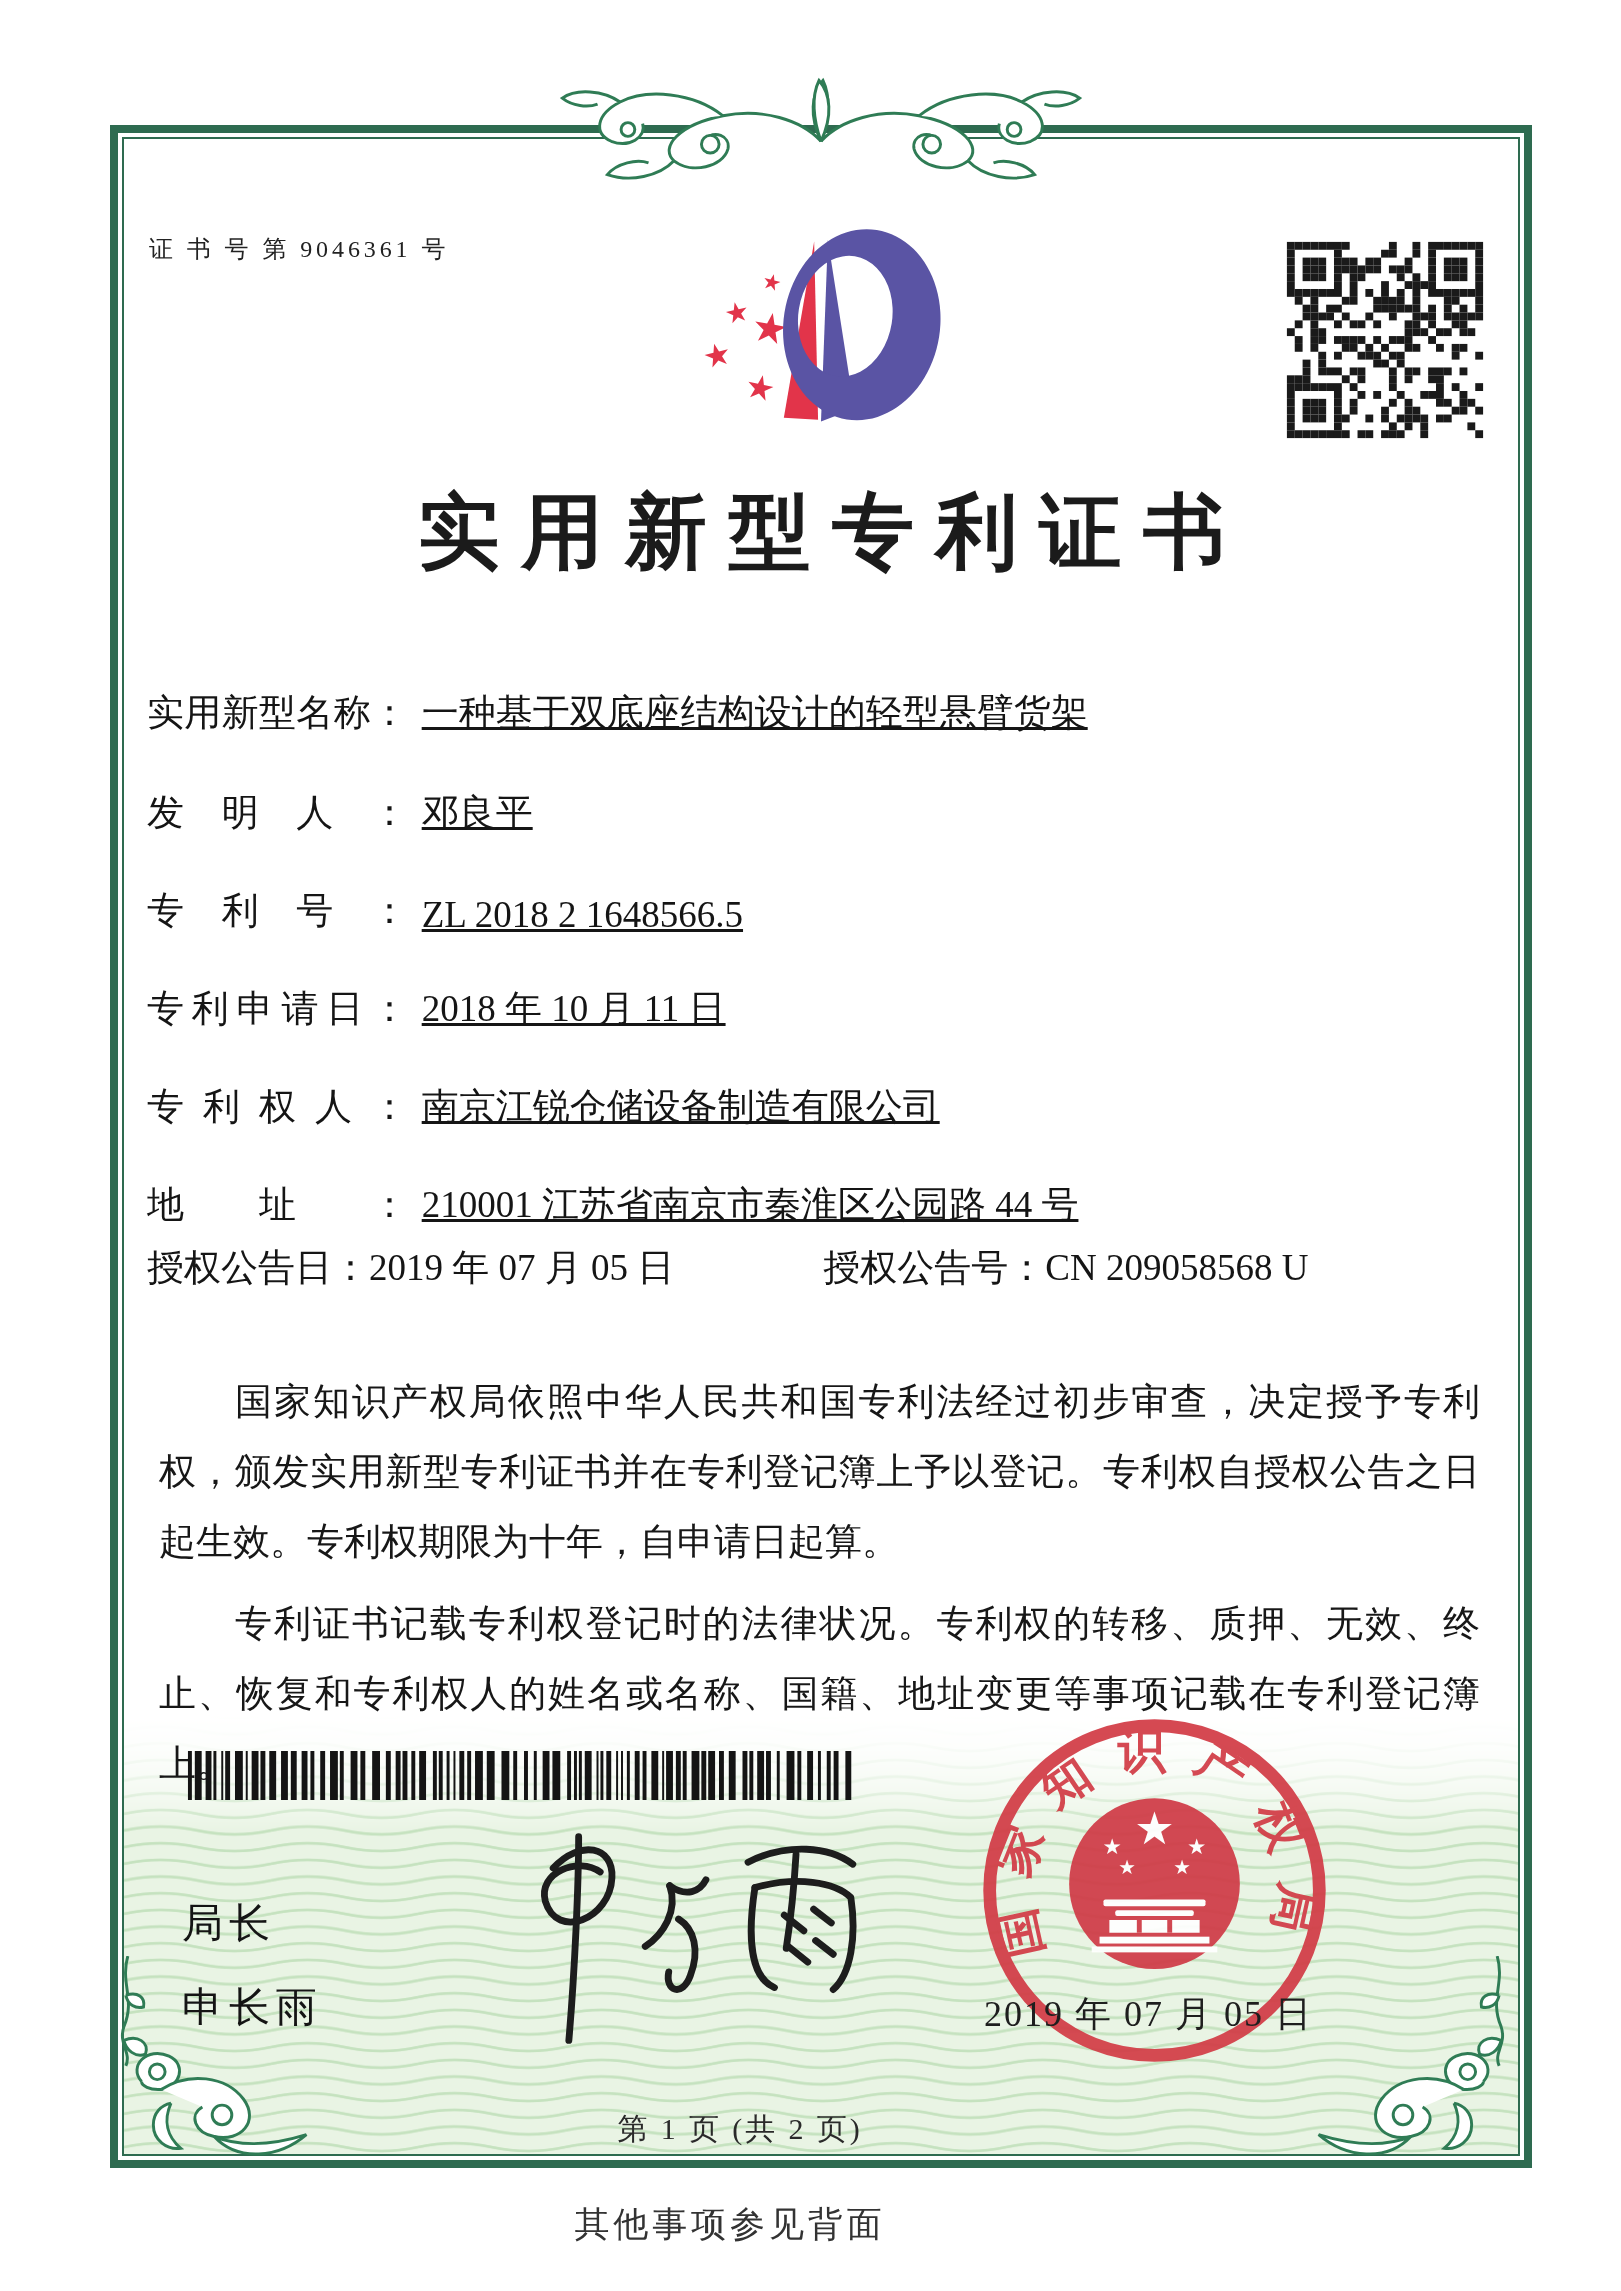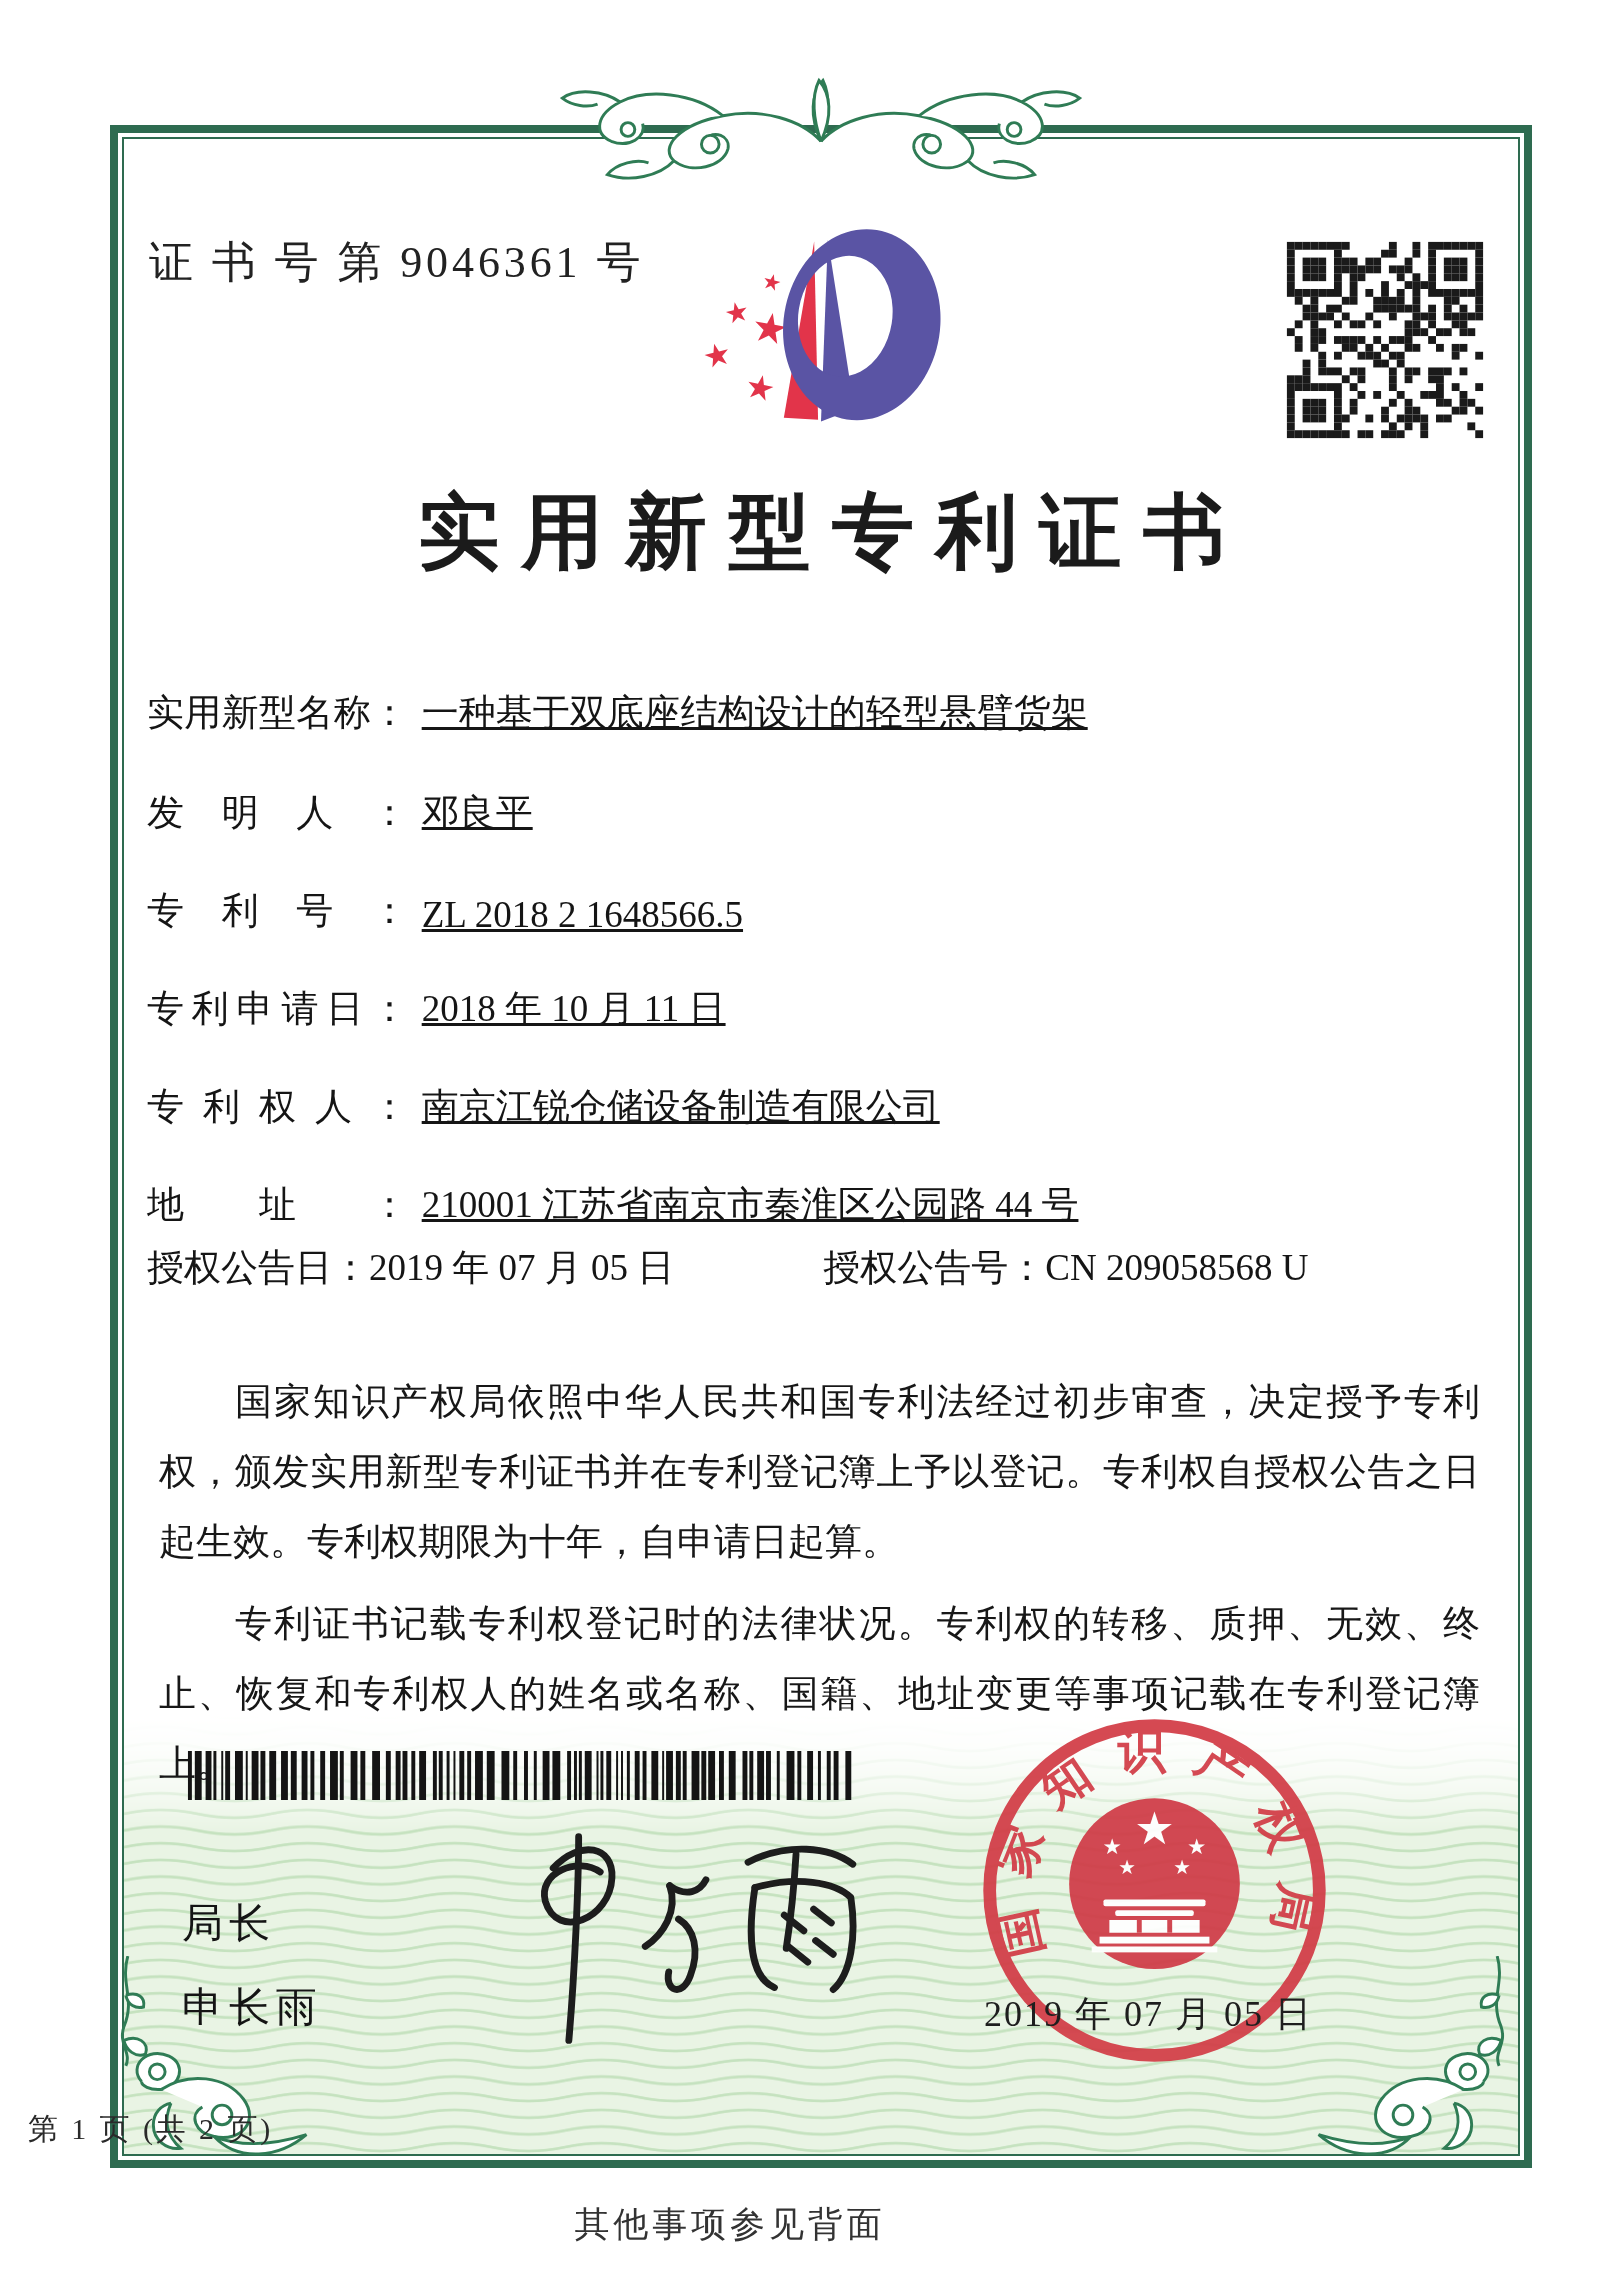--- a/index.html
+++ b/index.html
@@ -7,21 +7,21 @@
     width:1621px;height:2292px;position:relative;overflow:hidden;
     font-family:"Liberation Serif","DejaVu Serif",serif;color:#1c1c1c;
   }
   .abs{position:absolute;}
 
   
   .frame{left:110px;top:125px;width:1406px;height:2027px;border:8.8px solid #2e6b50;}
   .frame-inner{position:absolute;inset:3.9px;border:2px solid #2e6b50;}
 
   
-  .cert-no{left:149px;top:233px;font-size:44px;letter-spacing:3.9px;color:#222;}
+  .cert-no{left:149px;top:233px;font-size:24px;letter-spacing:3.9px;color:#222;}
   .logo{left:674px;top:223px;width:294px;height:225px;}
   .qr{left:1282px;top:237px;width:206px;height:206px;}
   .title{
     left:0;top:478px;width:100%;text-align:center;
     font-size:82px;font-weight:700;letter-spacing:21.6px;padding-left:21.6px;color:#1b1b1b;
   }
 
   
   .field{left:147px;font-size:37px;white-space:nowrap;color:#151515;}
   .f-label{display:inline-block;width:261px;text-align:justify;text-align-last:justify;vertical-align:bottom;}
@@ -43,21 +43,21 @@
   
   .commissioner{left:182px;font-size:41px;color:#141414;letter-spacing:5.9px;text-align:center;}
   .c1{top:1896px;} .c2{top:1980px;}
   .signature{left:459px;top:1825px;width:441px;height:235px;}
 
   
   .seal{left:972px;top:1711px;width:365px;height:365px;}
   .seal-date{left:980px;top:1990px;width:337px;text-align:center;font-size:36px;letter-spacing:2px;color:#1e1e1e;}
 
   
-  .page-no{left:0;top:2109px;width:1480px;text-align:left;font-size:30px;color:#2a2a2a;letter-spacing:2.9px;padding-left:28px;}
+  .page-no{left:0;top:2109px;width:1480px;text-align:center;font-size:30px;color:#2a2a2a;letter-spacing:2.9px;}
   .back-note{left:0;top:2201px;width:1460px;text-align:center;font-size:35px;color:#333;letter-spacing:3.9px;}
 
   
   .flourish-top{left:429px;top:51px;width:784px;height:157px;}
   .flourish-bl{left:112px;top:1956px;width:221px;height:208px;}
   .flourish-br{left:1292px;top:1956px;width:221px;height:208px;transform:scaleX(-1);}
 </style>
 </head>
 <body>
 

